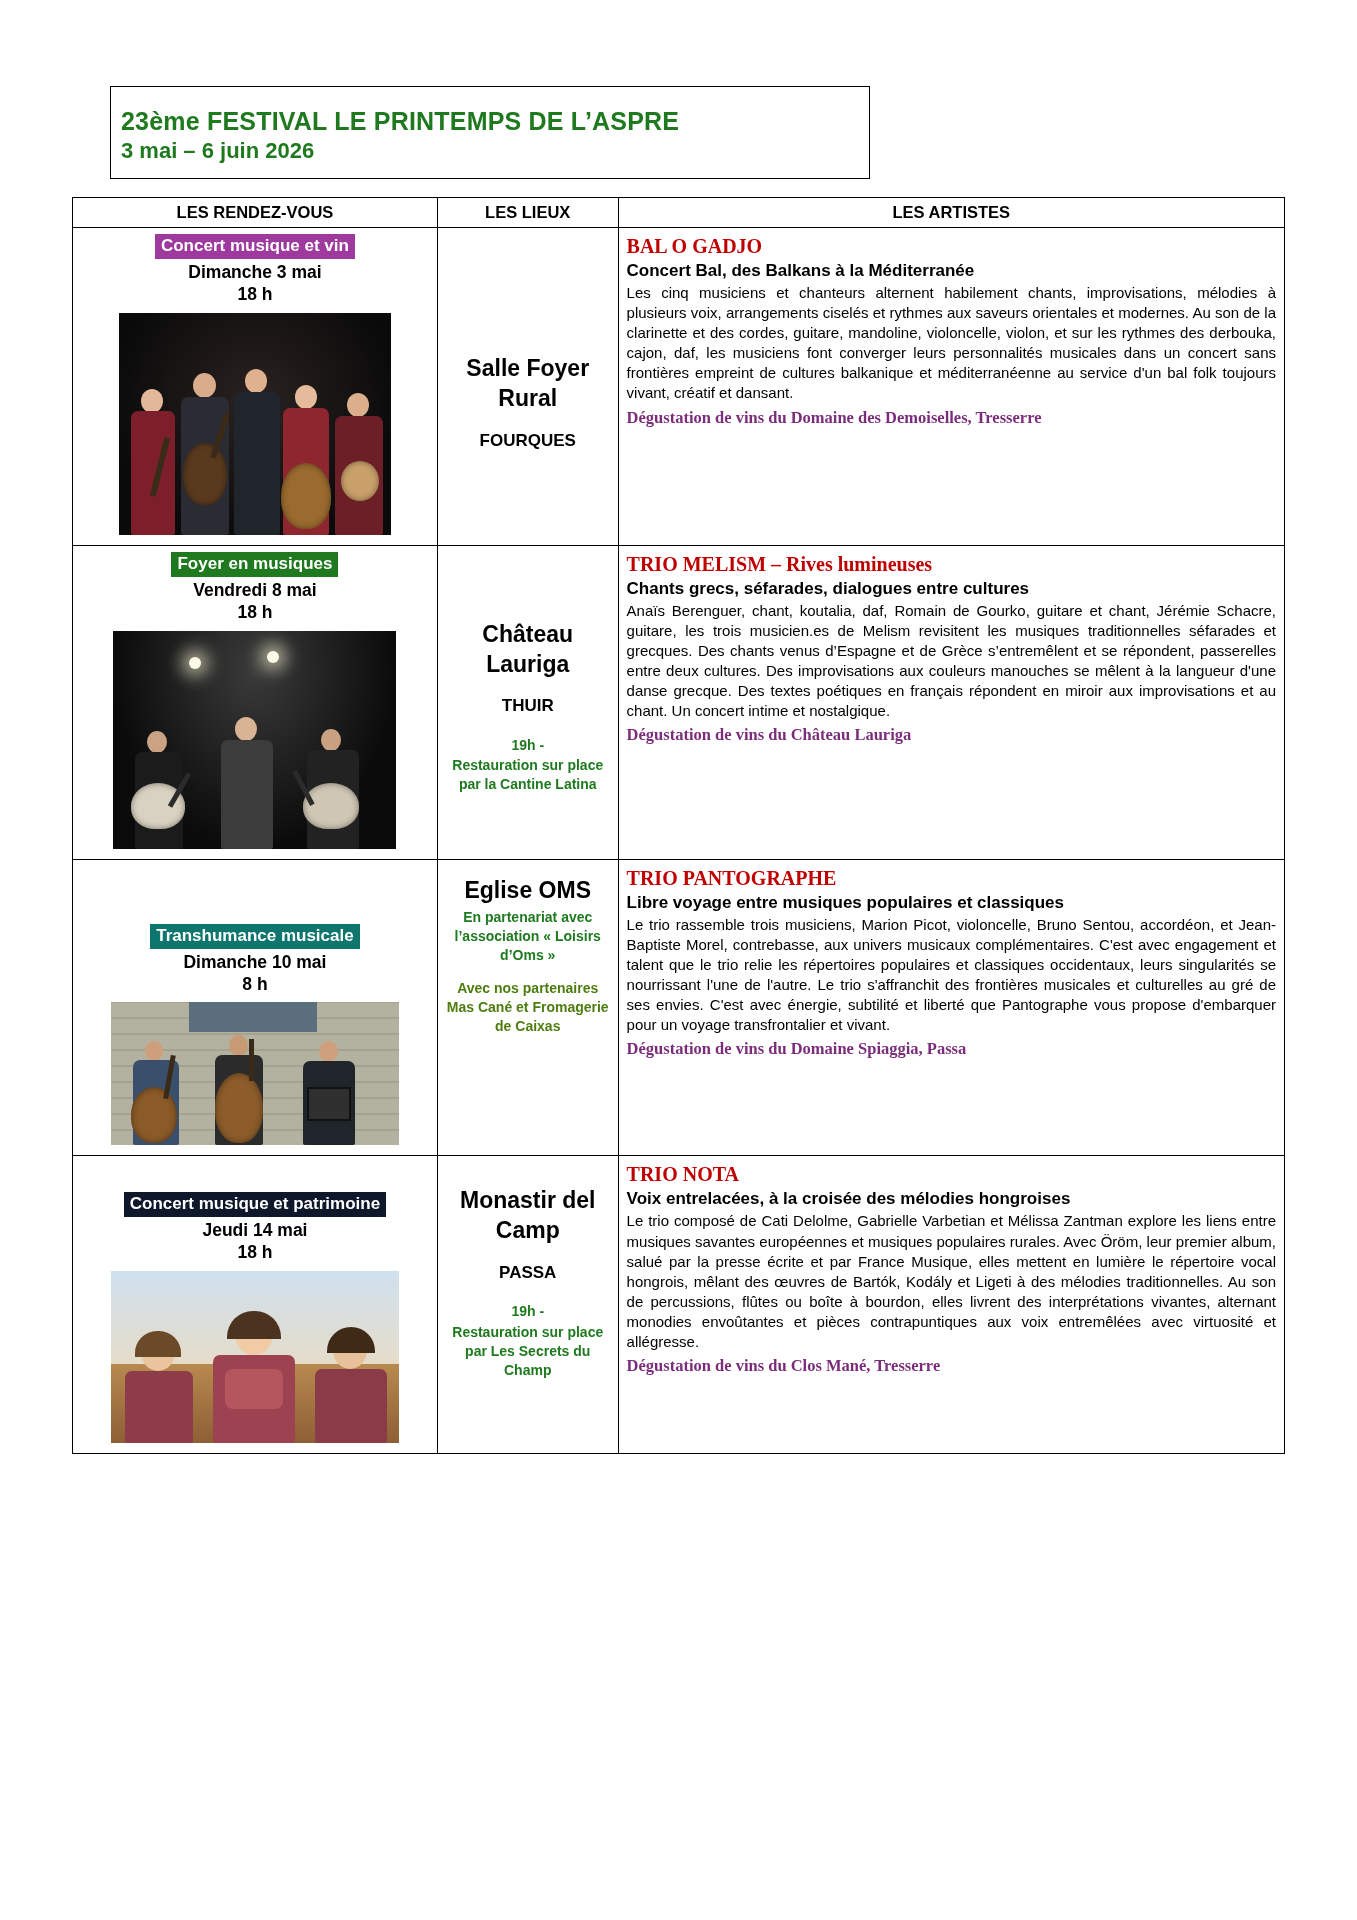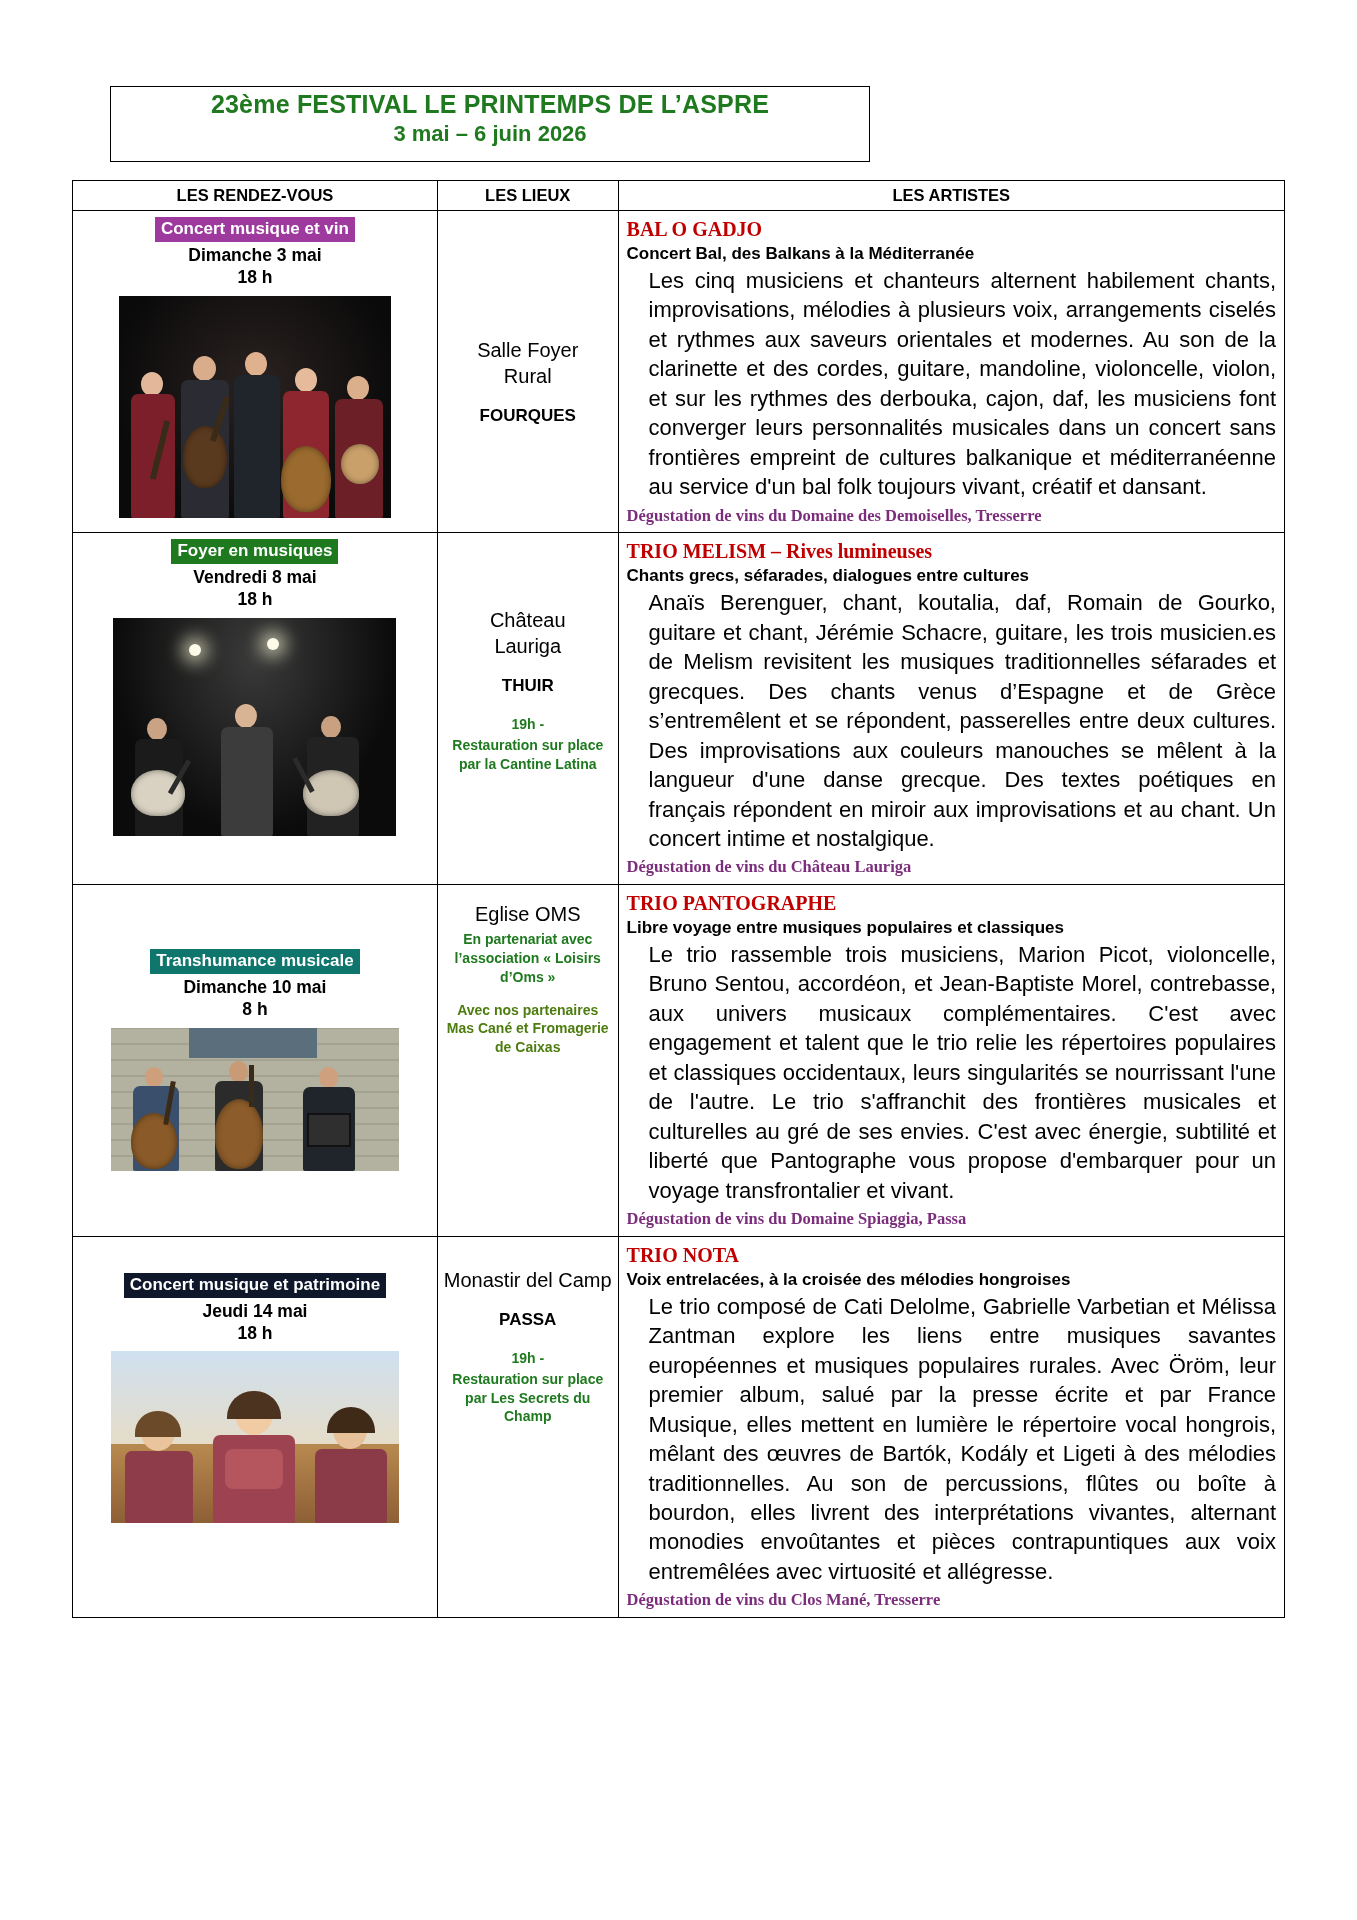--- a/index.html
+++ b/index.html
@@ -33,22 +33,22 @@
     position: relative;
     overflow: hidden;
     background: #ffffff;
   }
   .logo svg { display: block; }
   .title-box {
     flex: 1 1 auto;
     margin-left: 38px;
     margin-top: 58px;
     border: 1.5px solid #000;
-    padding: 2px 10px 12px 10px;
-    text-align: center;
+    padding: 19px 10px 12px 10px;
+    text-align: left;
     max-width: 760px;
   }
   .title-line1 {
     color: #1f7a1f;
     font-size: 25px;
     font-weight: bold;
     letter-spacing: 0.2px;
     line-height: 1.25;
   }
   .title-line2 {
@@ -108,22 +108,22 @@
     position: relative;
     overflow: hidden;
   }
 
   
   .cell-lieu {
     padding: 8px 4px;
     text-align: center;
   }
   .lieu-name {
-    font-size: 20px;
-    font-weight: normal;
+    font-size: 23px;
+    font-weight: bold;
     line-height: 1.3;
   }
   .lieu-town {
     font-size: 17px;
     font-weight: bold;
     margin-top: 16px;
     line-height: 1.3;
   }
   .lieu-note {
     font-size: 14px;
@@ -158,25 +158,24 @@
     color: #c00000;
     line-height: 1.25;
   }
   .art-sub {
     font-size: 17px;
     font-weight: bold;
     line-height: 1.3;
     margin-top: 1px;
   }
   .art-body {
-    font-size: 22px;
+    font-size: 15px;
     text-align: justify;
     line-height: 1.34;
     margin-top: 1px;
-    margin-left: 22px;
   }
   .art-deg {
     font-family: "Liberation Serif", serif;
     font-size: 16.5px;
     font-weight: bold;
     color: #7b2d7b;
     margin-top: 3px;
     line-height: 1.3;
   }
 

